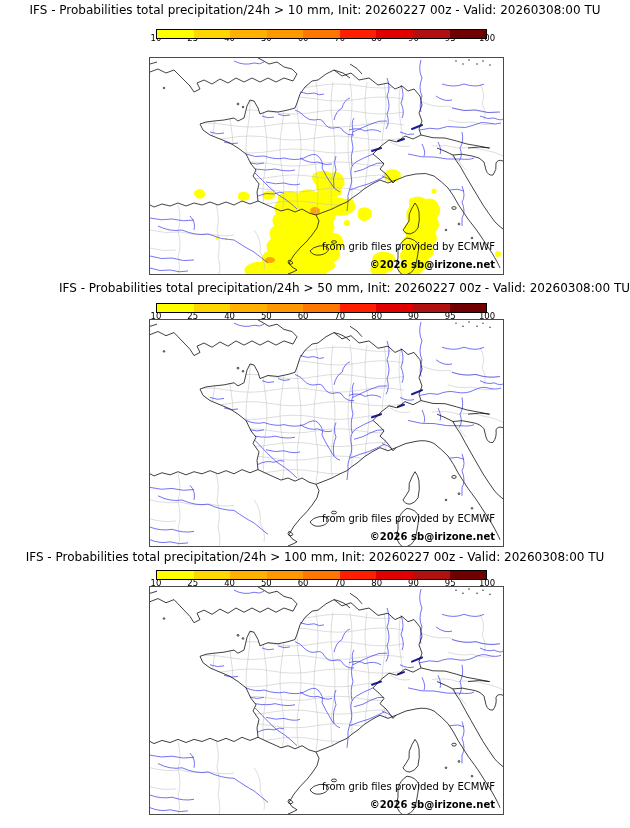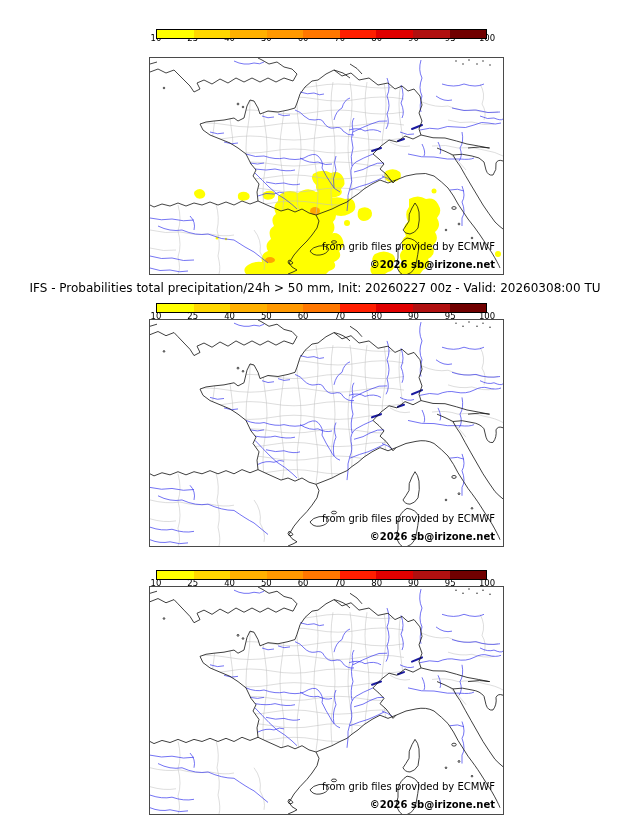--- a/index.html
+++ b/index.html
@@ -16,21 +16,21 @@
           border:1px solid #000;box-sizing:border-box;}
   .cb-bar div{flex:1 1 auto;height:100%;}
   .map{position:absolute;left:137px;width:353px;border:1px solid #4a4a4a;
        box-sizing:content-box;background:#fff;margin-left:12px;}
   .map svg{position:absolute;left:0;top:0;width:100%;height:100%;display:block;}
   .credit{position:absolute;right:8px;font-size:10px;color:#000;white-space:nowrap;}
   .credit.l1{bottom:22px;}
   .credit.l2{bottom:4px;font-weight:bold;}
   
   .p1{top:0;height:276px;}   .p1 .panel-title{top:3px;}  .p1 .cbx{top:17px;} .p1 .cbb{top:29px;} .p1 .map{top:57px;height:216px;}
-  .p2{top:276px;height:276px;}.p2 .panel-title{top:5px;}  .p2 .cbx{top:19px;} .p2 .cbb{top:27px;} .p2 .map{top:43px;height:226px;}
+  .p2{top:276px;height:276px;}.p2 .panel-title{top:5px;text-align:right;}  .p2 .cbx{top:19px;} .p2 .cbb{top:27px;} .p2 .map{top:43px;height:226px;}
   .p3{top:548px;height:280px;}.p3 .panel-title{top:2px;}  .p3 .cbx{top:14px;} .p3 .cbb{top:22px;} .p3 .map{top:38px;height:227px;}
 </style>
 </head>
 <body>
 
 <div class="page">
 
   <svg width="0" height="0" style="position:absolute" aria-hidden="true">
     <defs>
       <clipPath id="frclip">
@@ -186,20 +186,21 @@
           <circle cx="319" cy="2" r="0.7"></circle>
             <circle cx="327" cy="6" r="0.7"></circle>
           <circle cx="333" cy="3" r="0.7"></circle>
             <circle cx="340" cy="7" r="0.7"></circle>
         </g>
       </g>
     </defs>
   </svg>
 
   <section class="panel p1">
+    <div class="panel-title">IFS - Probabilities total precipitation/24h &gt; 10 mm, Init: 20260227 00z - Valid: 20260308:00 TU</div>
     <div class="colorbar cbx">
         <div class="cb-ticks">
           <span style="left: 0%;">10</span>
           <span style="left: 11.1111%;">25</span>
           <span style="left: 22.2222%;">40</span>
           <span style="left: 33.3333%;">50</span>
           <span style="left: 44.4444%;">60</span>
           <span style="left: 55.5556%;">70</span>
           <span style="left: 66.6667%;">80</span>
           <span style="left: 77.7778%;">90</span>
@@ -262,20 +263,21 @@
     <div class="map">
       <svg viewBox="0 0 353 216" preserveAspectRatio="none">
         <use href="#basemap"></use>
       </svg>
       <div class="credit l1">from grib files provided by ECMWF</div>
       <div class="credit l2">©2026 sb@irizone.net</div>
     </div>
   </section>
 
   <section class="panel p3">
+    <div class="panel-title">IFS - Probabilities total precipitation/24h &gt; 100 mm, Init: 20260227 00z - Valid: 20260308:00 TU</div>
     <div class="colorbar cbx">
         <div class="cb-ticks">
           <span style="left: 0%;">10</span>
           <span style="left: 11.1111%;">25</span>
           <span style="left: 22.2222%;">40</span>
           <span style="left: 33.3333%;">50</span>
           <span style="left: 44.4444%;">60</span>
           <span style="left: 55.5556%;">70</span>
           <span style="left: 66.6667%;">80</span>
           <span style="left: 77.7778%;">90</span>

